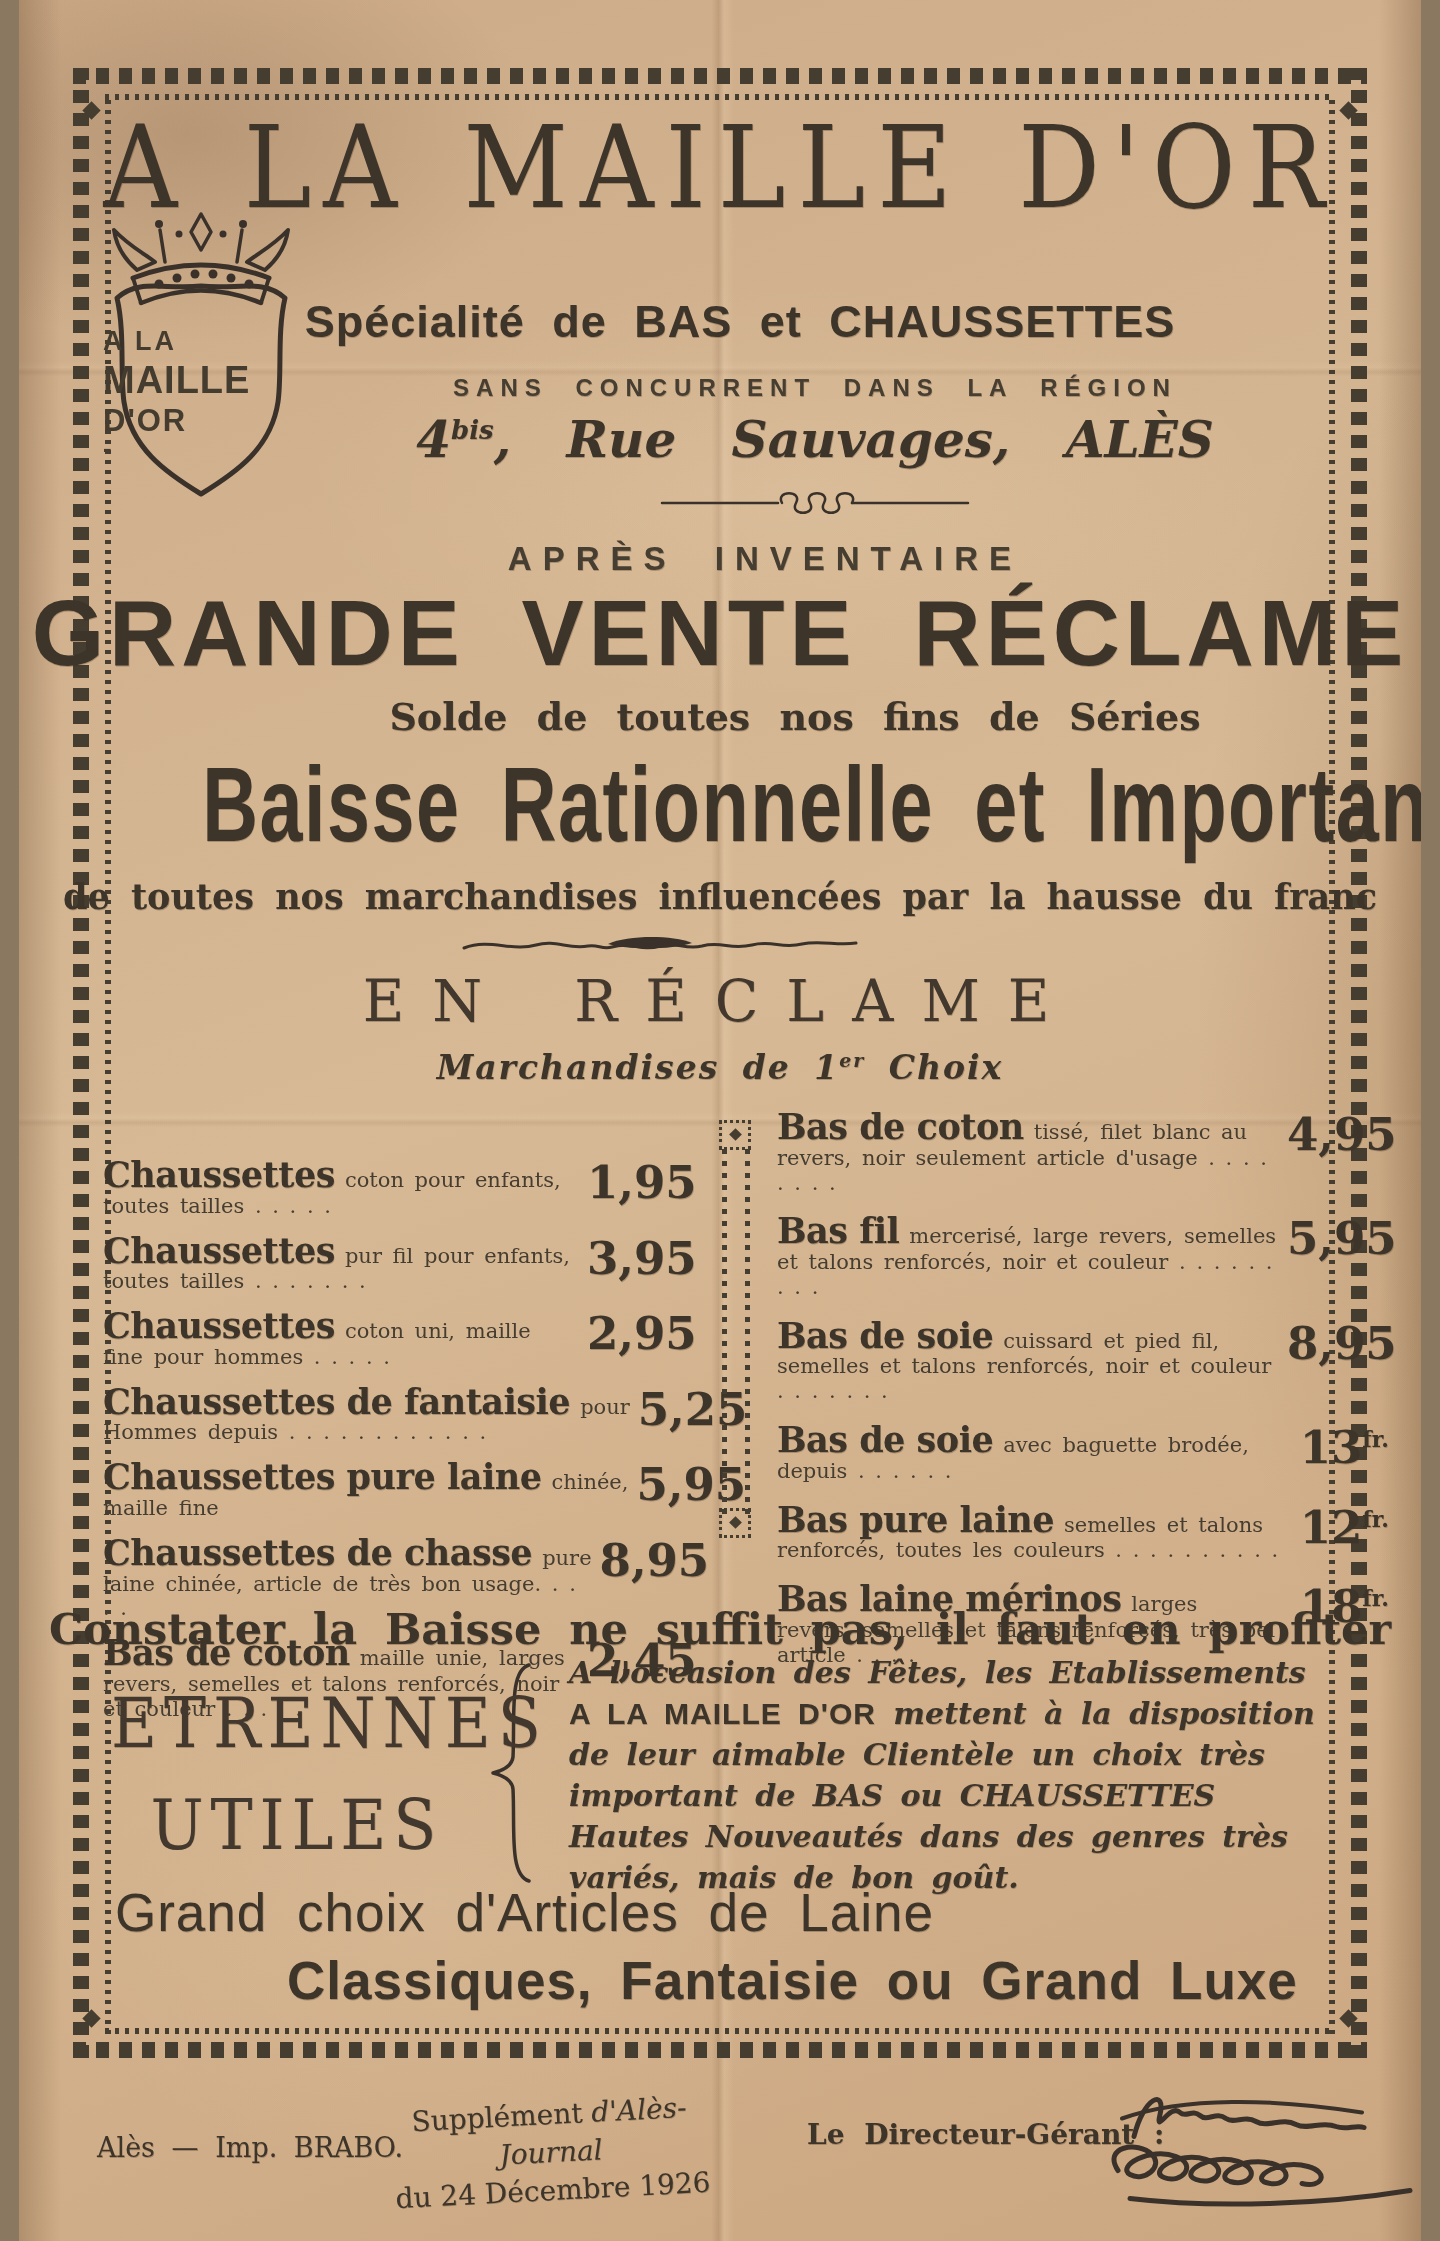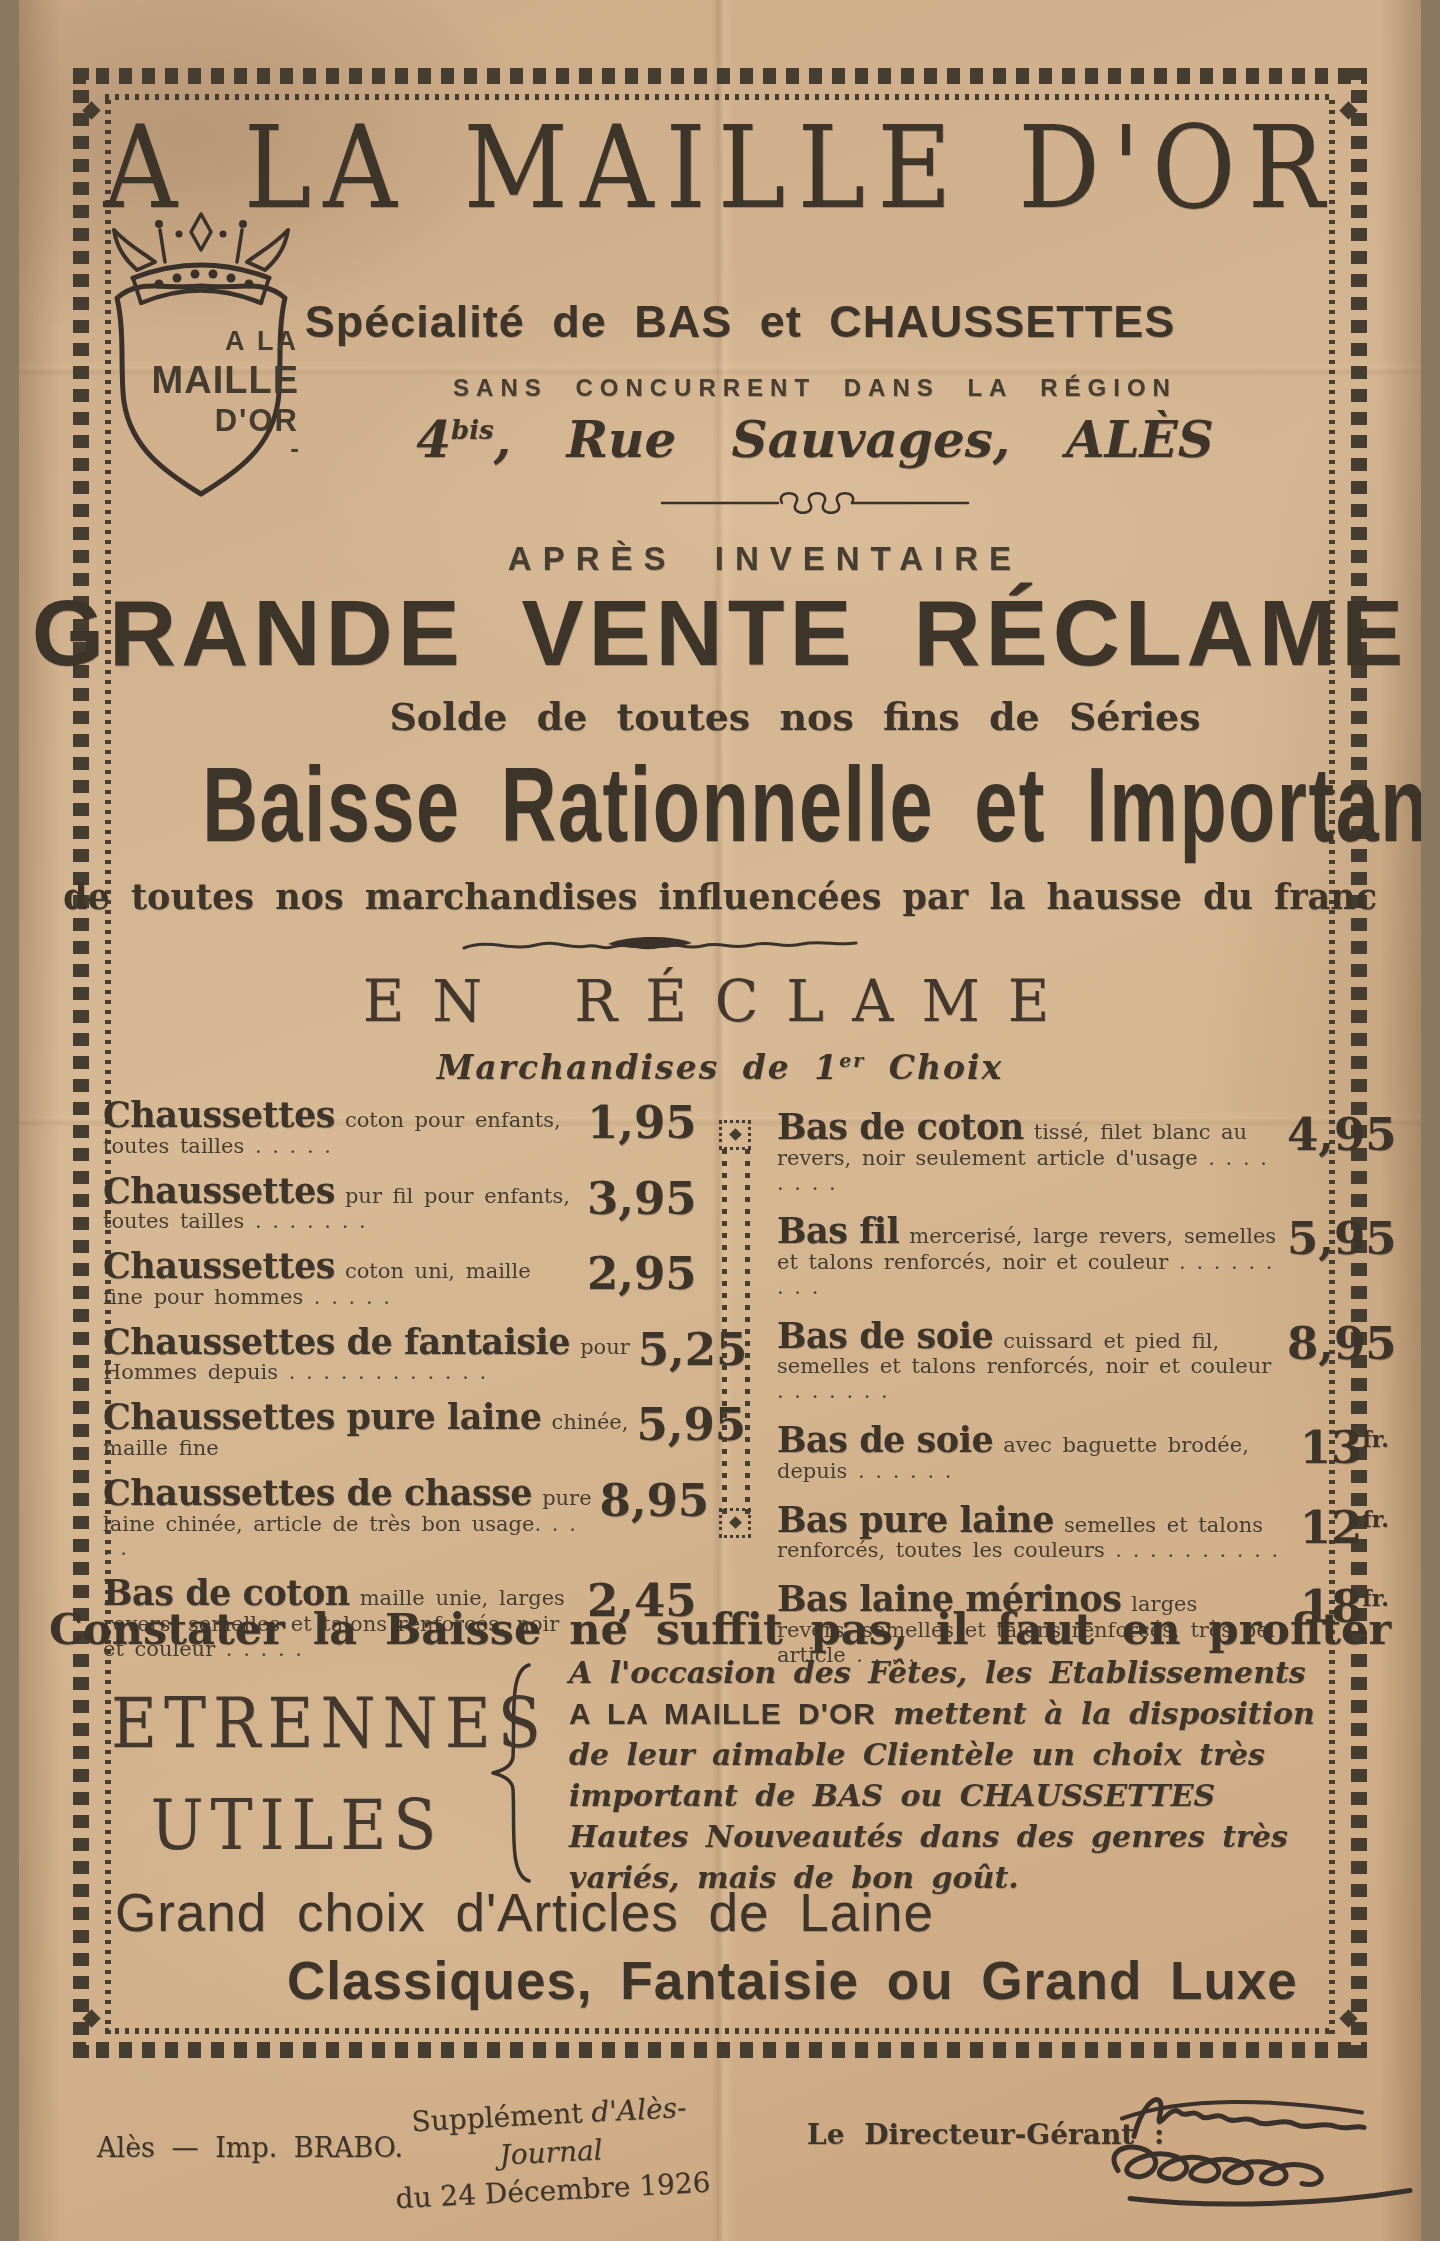--- a/index.html
+++ b/index.html
@@ -41,21 +41,21 @@
   .b-in-l{left:86px;} .b-in-r{right:86px;}
   .corner-diamond{position:absolute;width:13px;height:13px;background:#463d31;transform:rotate(45deg);}
   .cd-tl{left:66px;top:104px;} .cd-tr{right:66px;top:104px;}
   .cd-bl{left:66px;top:2012px;} .cd-br{right:66px;top:2012px;}
 
   
   .title{top:108px;font-size:102px;letter-spacing:12px;word-spacing:10px;
     font-weight:400;transform:scaleY(1.12);transform-origin:center;}
   .logo{position:absolute;left:84px;top:208px;width:196px;height:290px;}
   .logo svg{position:absolute;left:0;}
-  .logo-text{position:absolute;left:0;right:0;top:118px;text-align:right;
+  .logo-text{position:absolute;left:0;right:0;top:118px;text-align:left;
     font-family:"Liberation Sans",sans-serif;font-weight:bold;color:#453c30;line-height:1.18;}
   .logo-text .l1{font-size:27px;letter-spacing:3px;}
   .logo-text .l2{font-size:38px;letter-spacing:1px;}
   .logo-text .l3{font-size:31px;letter-spacing:2px;}
   .logo-text .l4{font-size:26px;line-height:.7;}
   .hdr-shift{padding-left:190px;}
   .subtitle{top:296px;font-family:"Liberation Sans",sans-serif;font-weight:bold;
     font-size:45px;word-spacing:14px;letter-spacing:1px;padding-left:40px;}
   .tagline{top:374px;font-family:"Liberation Sans",sans-serif;font-size:24px;
     letter-spacing:7px;word-spacing:14px;font-weight:bold;color:#473e32;}
@@ -75,21 +75,21 @@
     word-spacing:22px;letter-spacing:2px;}
   .baisse-subline{top:876px;font-size:35px;font-weight:bold;word-spacing:9px;}
   .squiggle{top:930px;display:flex;justify-content:center;padding-right:120px;}
 
   .reclame-title{top:968px;font-size:57px;letter-spacing:28px;word-spacing:18px;color:#42382d;}
   .reclame-subtitle{top:1048px;font-size:33px;font-weight:bold;font-style:italic;
     letter-spacing:2px;word-spacing:10px;}
   .reclame-subtitle sup{font-size:19px;}
 
   
-  .pl-left{position:absolute;left:84px;top:1096px;width:586px;}
+  .pl-left{position:absolute;left:84px;top:1156px;width:586px;}
   .pl-right{position:absolute;left:758px;top:1108px;width:612px;}
   .price-row{display:flex;align-items:flex-start;margin-bottom:13px;}
   .pl-right .price-row{margin-bottom:17px;}
   .pr-text{flex:1;line-height:1.08;padding-right:8px;}
   .pr-name{font-size:35px;font-weight:bold;letter-spacing:-0.5px;padding-right:10px;
     font-family:"DejaVu Serif",serif;white-space:nowrap;}
   .pr-desc{font-size:21px;line-height:1.18;word-spacing:4px;color:#463d31;}
   .pr-price{width:102px;text-align:right;font-size:45px;font-weight:bold;
     line-height:1;padding-top:4px;white-space:nowrap;}
   .pr-price sup{font-size:22px;font-weight:bold;letter-spacing:0;}

